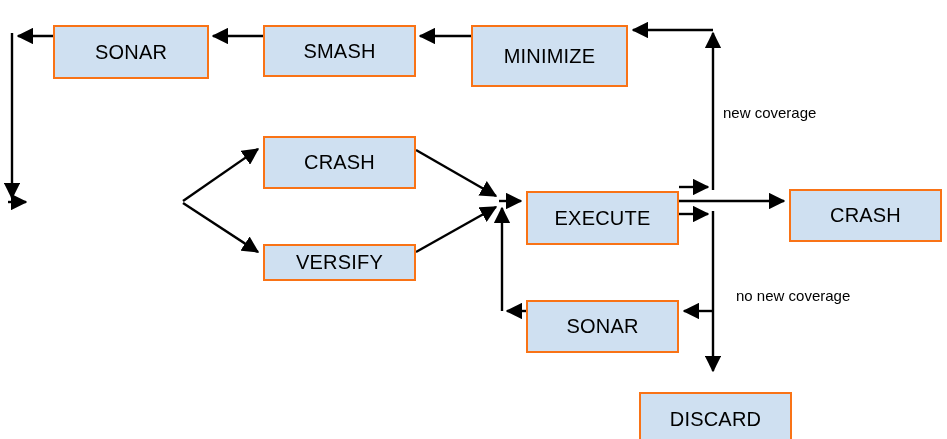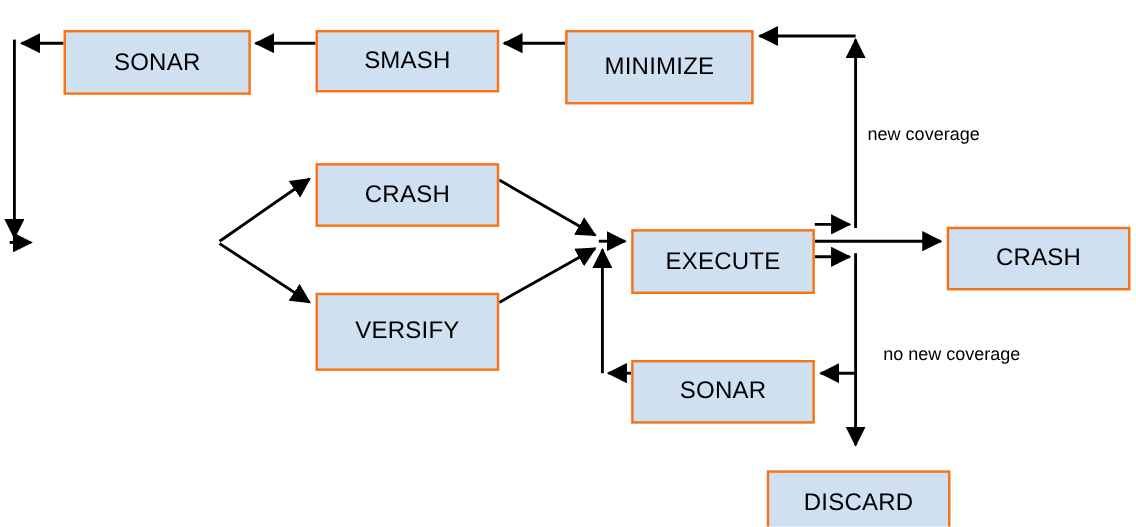--- a/index.html
+++ b/index.html
@@ -112,21 +112,21 @@
 
   <div class="node-box" style="left:471px; top:9px; width:157px; height:62px;">
     <span>MINIMIZE</span>
   </div>
 
 
   <div class="node-box" style="left:263px; top:120px; width:153px; height:53px;">
     <span>CRASH</span>
   </div>
 
-  <div class="node-box" style="left:263px; top:228px; width:153px; height:65px;">
+  <div class="node-box" style="left:263px; top:228px; width:153px; height:37px;">
     <span>VERSIFY</span>
   </div>
 
   <div class="node-box" style="left:526px; top:175px; width:153px; height:54px;text-align:right;">
     <span>EXECUTE</span>
   </div>
 
   <div class="node-box" style="left:789px; top:173px; width:153px; height:53px;">
     <span>CRASH</span>
   </div>

